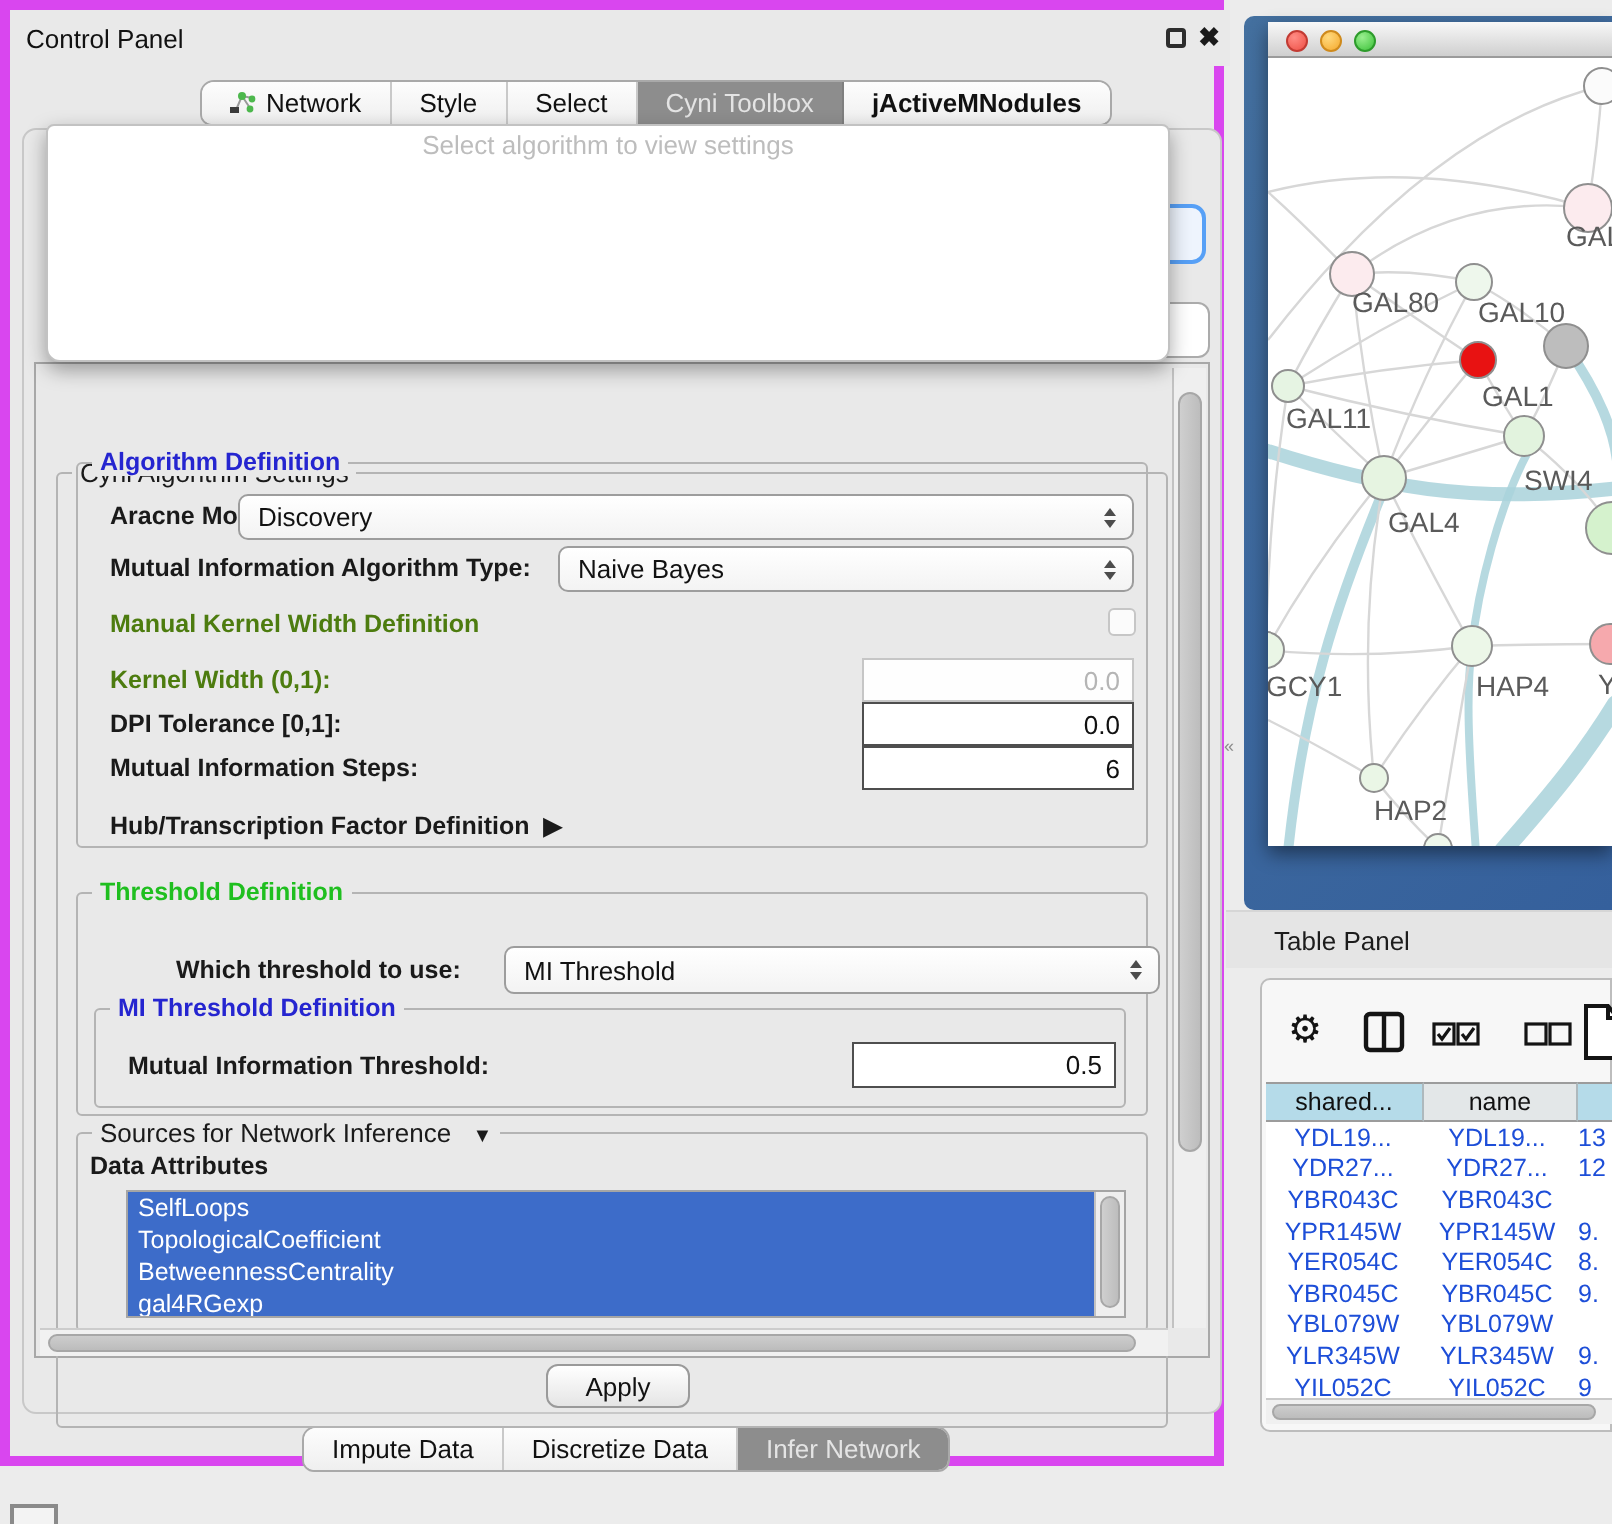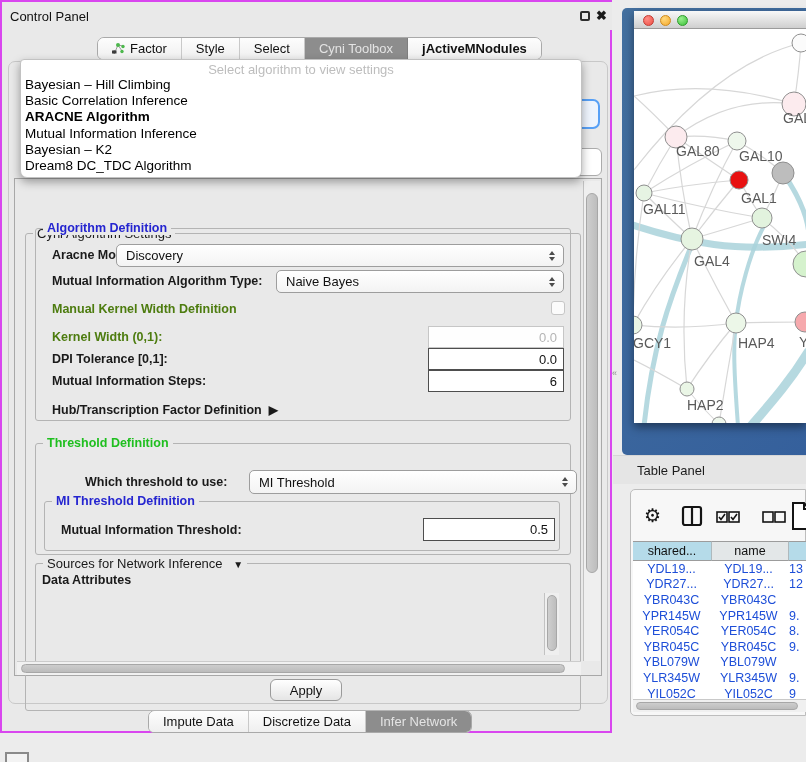--- a/index.html
+++ b/index.html
@@ -2,21 +2,21 @@
 <html><head>
 <meta charset="utf-8">
 <style>
   * { margin:0; padding:0; box-sizing:border-box; }
   html,body { width:806px; height:762px; }
   body { font-family:"Liberation Sans", sans-serif; background:#ececec; position:relative; overflow:hidden; }
   .abs { position:absolute; }
 
   
   .control-panel { left:0; top:0; width:612px; height:733px; background:#e9e9e9;
-    border:2px solid #d946ef; }
+    border:5px solid #d946ef; }
   .cp-titlebar { left:0; top:0; width:610px; height:28px; background:#e9e9e9; }
   .cp-title { left:8px; top:7px; font-size:13px; color:#111; }
   .float-btn { right:22px; top:9px; width:10px; height:10px; border:2px solid #2d2d2d; border-radius:2px; }
   .close-btn { right:5px; top:6px; font-size:13px; font-weight:bold; color:#1a1a1a; }
 
   .tabstrip { display:flex; height:23px; border:1px solid #a9a9a9; border-radius:7px 7px 6px 6px; overflow:hidden; background:#f6f6f6; }
   .tab { display:flex; align-items:center; justify-content:center; gap:5px; padding:0 14px;
     font-size:13px; color:#111; background:linear-gradient(#fdfdfd,#efefef); border-right:1px solid #c9c9c9; white-space:nowrap; }
   .tab:last-child { border-right:none; }
   .tab.selected { background:#8d8d8d; color:#e4e4e4; border-right-color:#7f7f7f; }
@@ -110,21 +110,21 @@
   <div class="abs tabstrip top-tabs" id="top-tabs">
       <div class="tab">
         <svg width="13" height="13" viewBox="0 0 13 13">
           <path d="M3,10 L6,3 L10,9 M6,3 L11,4" stroke="#9a9a9a" stroke-width="1" fill="none"></path>
           <rect x="1.5," :="" y="8.5" width="3" height="3" fill="#3c3c3c"></rect>
           <rect x="1.5" y="8.5" width="3" height="3" fill="#3c3c3c"></rect>
           <circle cx="6" cy="3" r="2" fill="#4db84d"></circle>
           <circle cx="11" cy="4.5" r="1.7" fill="#4db84d"></circle>
           <circle cx="10" cy="9.5" r="1.7" fill="#4db84d"></circle>
         </svg>
-        <span>Factor</span>
+        <span>Network</span>
       </div>
       <div class="tab">
         <span>Style</span>
       </div>
       <div class="tab">
         <span>Select</span>
       </div>
       <div class="tab selected">
         <span>Cyni Toolbox</span>
       </div>
@@ -208,20 +208,26 @@
         </div>
       </div>
     </div>
 
     <div class="groupbox" style="left:20px; top:384px; width:536px; height:100px; border-bottom:none;">
       <span class="grouptitle plain">
         <span>Sources for Network Inference</span>
         <span class="arrow-glyph" style="font-size:10px;">▼</span>
       </span>
       <div class="lbl" style="left:6px; top:8px; height:16px;">Data Attributes</div>
+      <div class="attr-list" style="left:24px; top:28px; width:500px; height:64px;" id="attr-list">
+          <div class="attr-item" style="background: rgb(61, 108, 201);">SelfLoops</div>
+          <div class="attr-item" style="background: rgb(61, 108, 201);">TopologicalCoefficient</div>
+          <div class="attr-item" style="background: rgb(61, 108, 201);">BetweennessCentrality</div>
+          <div class="attr-item" style="background: rgb(61, 108, 201);">gal4RGexp</div>
+        </div>
       <div class="vscroll" style="left:508px; top:29px; width:15px; height:62px;">
         <div class="vthumb" style="left:2px; top:2px; width:10px; height:56px;"></div>
       </div>
     </div>
 
     <div class="vscroll" style="left:568px; top:2px; width:17px; height:480px;">
       <div class="vthumb" style="left:2px; top:12px; width:12px; height:380px;"></div>
     </div>
     <div class="hscroll" style="left:2px; top:482px; width:564px; height:14px;">
       <div class="hthumb" style="left:4px; top:2px; width:544px; height:9px;"></div>
@@ -239,28 +245,20 @@
       <div class="tab">
         <span>Discretize Data</span>
       </div>
       <div class="tab selected">
         <span>Infer Network</span>
       </div>
     </div>
 
   <div class="abs algo-overlay">
     <div class="algo-prompt">Select algorithm to view settings</div>
-    <div id="algo-items">
-        <div class="algo-item">Bayesian – Hill Climbing</div>
-        <div class="algo-item">Basic Correlation Inference</div>
-        <div class="algo-item selected">ARACNE Algorithm</div>
-        <div class="algo-item">Mutual Information Inference</div>
-        <div class="algo-item">Bayesian – K2</div>
-        <div class="algo-item">Dream8 DC_TDC Algorithm</div>
-      </div>
   </div>
 </div>
 
 <div class="abs net-frame"></div>
 <div class="abs net-window">
   <div class="abs net-titlebar" style="width:100%; left:0; top:0; height:18px;">
     <span class="light red"></span>
     <span class="light yellow"></span>
     <span class="light green"></span>
   </div>

